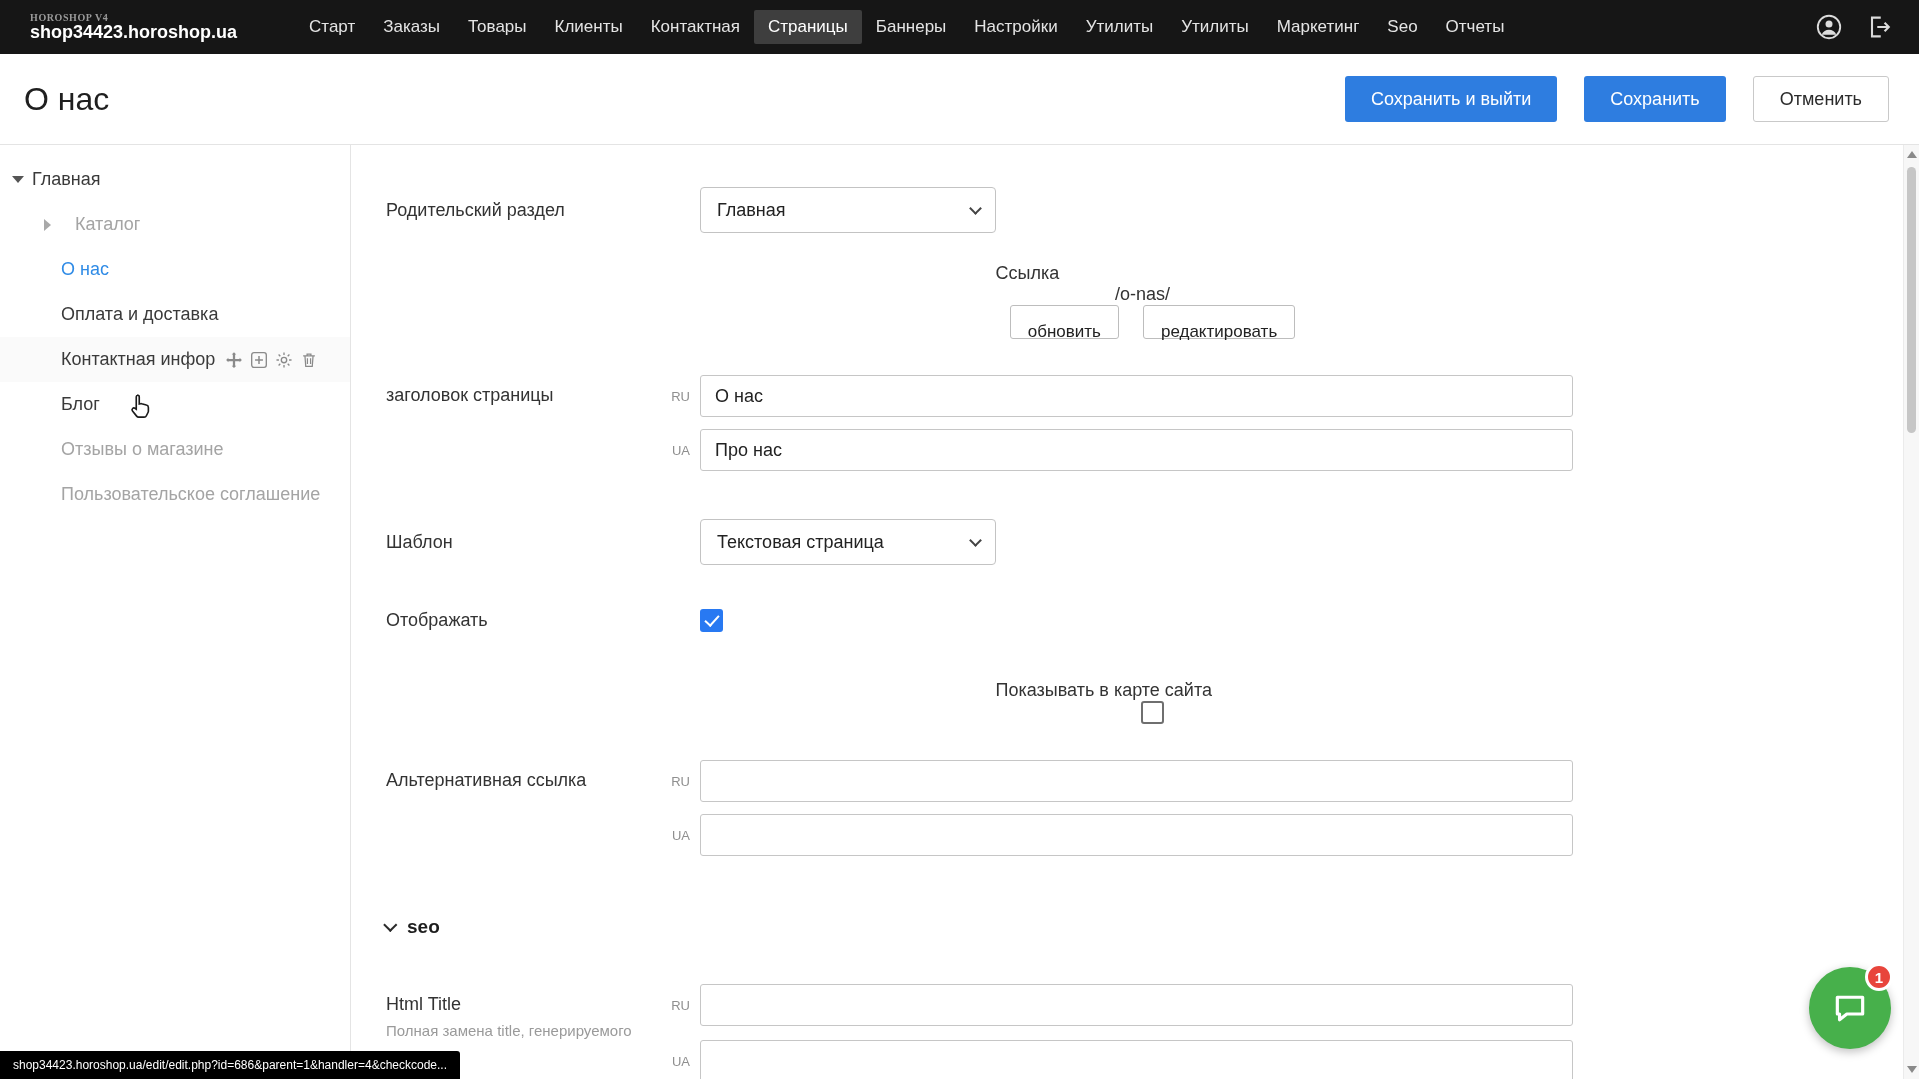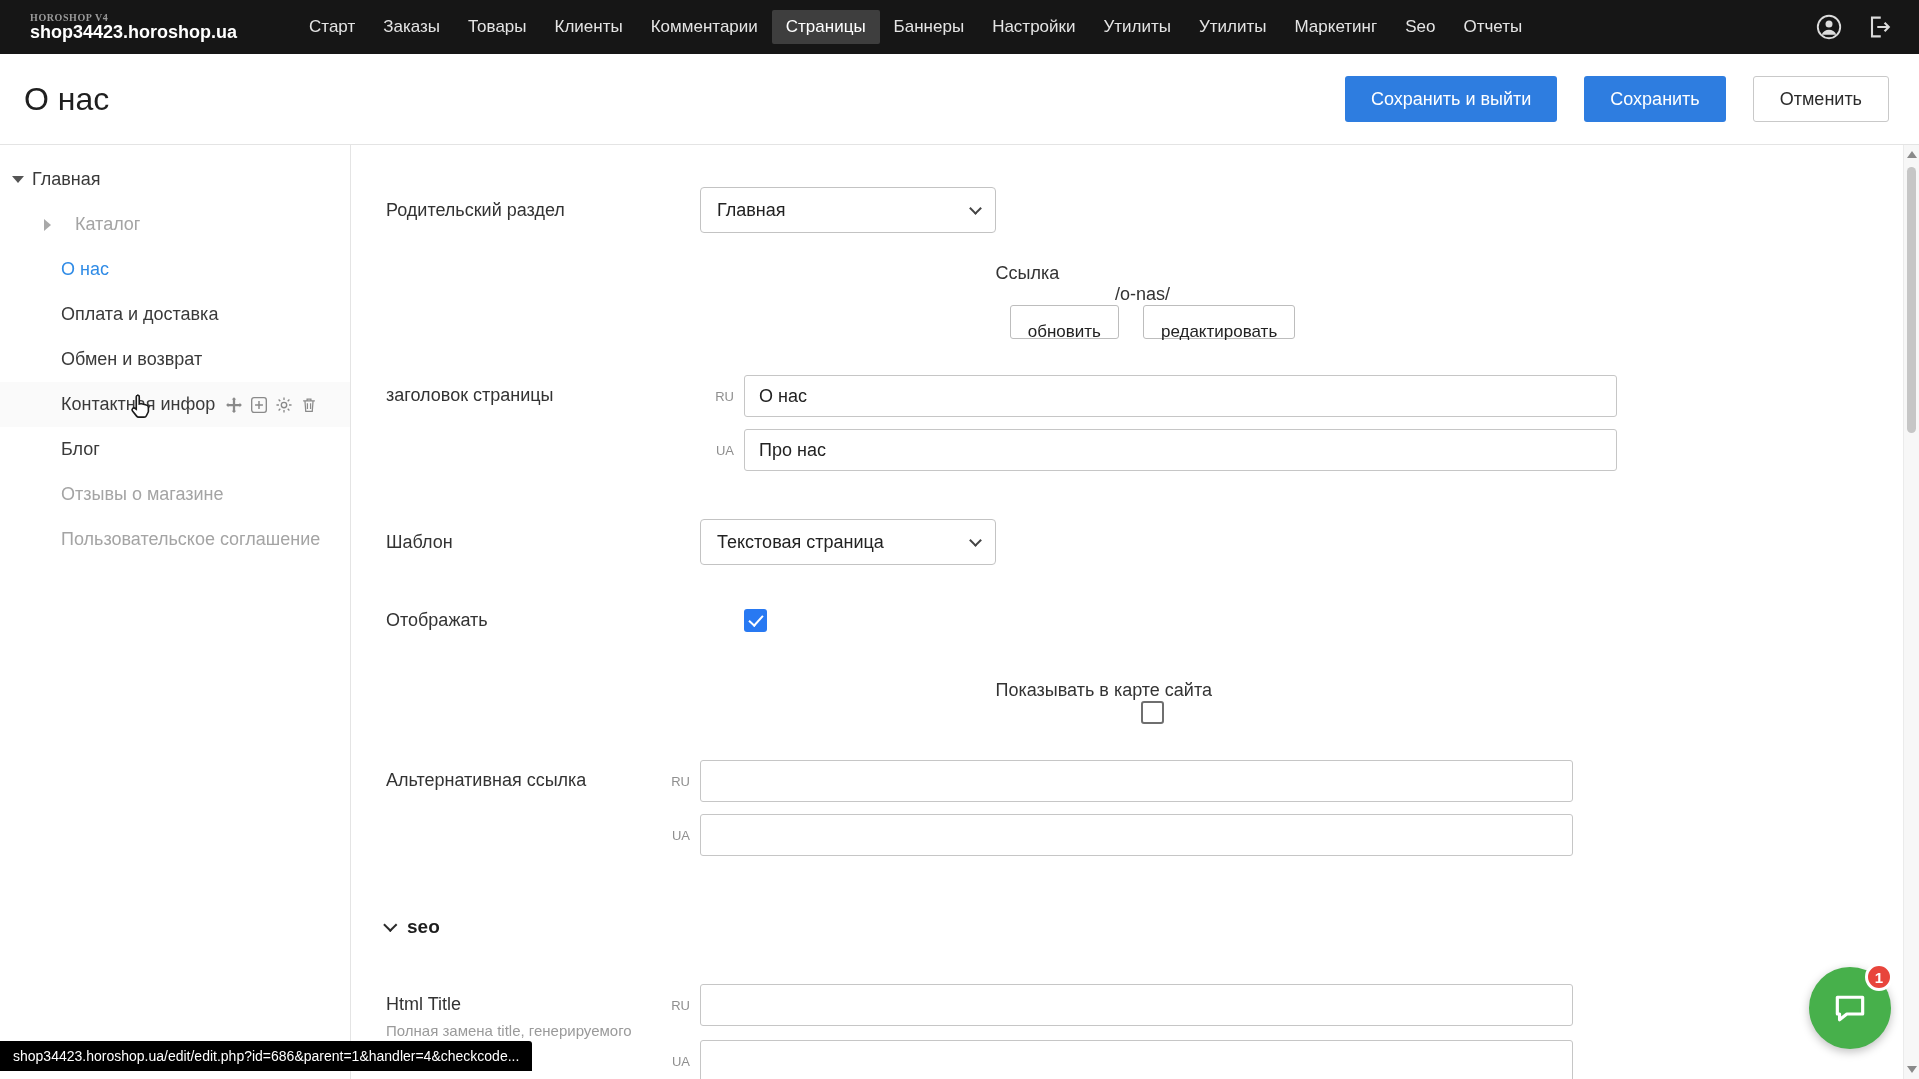--- a/index.html
+++ b/index.html
@@ -53,21 +53,21 @@
   .main { flex:1; padding:42px 0 0 35px; overflow:hidden; position:relative; }
   .section-head { display:flex; align-items:center; gap:11px; font-size:19px;
     font-weight:700; color:#1d1d1d; cursor:pointer; }
   .sec-common { margin-bottom:44px; }
   .sec-seo { margin-bottom:46px; }
   .chev-down { width:10px; height:10px; border-left:2.4px solid #2b2b2b;
     border-bottom:2.4px solid #2b2b2b; transform:rotate(-45deg) translate(1px,-2px); }
   .form-row { display:flex; align-items:center; }
   .form-label { width:314px; font-size:18px; color:#333; flex-shrink:0; }
   .mb30 { margin-bottom:30px; } .mb36 { margin-bottom:36px;flex-direction:column; } .mb44 { margin-bottom:44px; }
-  .mb48 { margin-bottom:48px;gap:44px; } .mb60 { margin-bottom:60px; }
+  .mb48 { margin-bottom:48px; } .mb60 { margin-bottom:60px; }
 
   .select-box { width:296px; height:46px; border:1px solid #c3c3c3; border-radius:4px;
     display:flex; align-items:center; padding:0 40px 0 16px; font-size:18px; color:#222;
     position:relative; cursor:pointer; background:#fff; }
   .select-chev { position:absolute; right:15px; top:16px; width:9px; height:9px;
     border-left:2.2px solid #444; border-bottom:2.2px solid #444; transform:rotate(-45deg); }
 
   .link-value { font-size:18px; color:#333; margin-right:20px; }
   .mini-btn { height:32px; padding:16px 17px; background:#fff; border:1px solid #bdbdbd;
     border-radius:3px; font-size:17px; color:#222; cursor:pointer; font-family:inherit; }
@@ -95,22 +95,22 @@
   .sb-up { position:absolute; top:6px; left:3px; width:0; height:0;
     border-left:5px solid transparent; border-right:5px solid transparent;
     border-bottom:7px solid #8a8a8a; }
   .sb-down { position:absolute; bottom:6px; left:3px; width:0; height:0;
     border-left:5px solid transparent; border-right:5px solid transparent;
     border-top:7px solid #8a8a8a; }
   .sb-thumb { position:absolute; top:22px; left:3px; width:9px; height:266px;
     background:#c6c6c6; border-radius:5px; }
 
   
-  .status-bar { position:absolute; left:0; bottom:8px; background:#000; color:#fff;
-    font-size:14px; padding:7px 13px; border-top-right-radius:3px; z-index:20;
+  .status-bar { position:absolute; left:0; bottom:0; background:#000; color:#fff;
+    font-size:12px; padding:7px 13px; border-top-right-radius:3px; z-index:20;
     white-space:nowrap; }
 
   
   .chat-widget { position:absolute; right:28px; bottom:30px; width:82px; height:82px;
     border-radius:50%; background:#47b04b; display:flex; align-items:center;
     justify-content:center; cursor:pointer; z-index:30;
     box-shadow:0 3px 10px rgba(0,0,0,.25); }
   .chat-badge { position:absolute; top:-4px; right:-2px; width:28px; height:28px;
     border-radius:50%; background:#e8453c; border:3px solid #fff; color:#fff;
     font-size:15px; font-weight:700; display:flex; align-items:center; justify-content:center; }
@@ -124,21 +124,21 @@
 <div class="topbar">
   <div class="logo">
     <div class="logo-small">HOROSHOP V4</div>
     <div class="logo-main">shop34423.horoshop.ua</div>
   </div>
   <nav class="nav">
     <div class="nav-item">Старт</div>
     <div class="nav-item">Заказы</div>
     <div class="nav-item">Товары</div>
     <div class="nav-item">Клиенты</div>
-    <div class="nav-item">Комментарии</div>
+    <div class="nav-item">Контактная</div>
     <div class="nav-item active">Страницы</div>
     <div class="nav-item">Баннеры</div>
     <div class="nav-item">Настройки</div>
     <div class="nav-item">Утилиты</div>
     <div class="nav-item">Утилиты</div>
     <div class="nav-item">Маркетинг</div>
     <div class="nav-item">Seo</div>
     <div class="nav-item">Отчеты</div>
   </nav>
   <div class="topbar-right">
@@ -177,23 +177,20 @@
     <div class="tree-row tree-child-cat muted">
       <span class="caret-right-shape"></span>
       <span>Каталог</span>
     </div>
     <div class="tree-row tree-child selected">
       <span>О нас</span>
     </div>
     <div class="tree-row tree-child">
       <span>Оплата и доставка</span>
     </div>
-    <div class="tree-row tree-child">
-      <span>Обмен и возврат</span>
-    </div>
     <div class="tree-row tree-child hovered">
       <span>Контактная инфор</span>
       <span class="row-icons">
         <svg viewBox="0 0 16 16" width="18" height="18">
           <path d="M8 1l2 2H9v4h4V6l2 2-2 2V9H9v4h1l-2 2-2-2h1V9H3v1L1 8l2-2v1h4V3H6z" fill="#8a8a8a"></path>
         </svg>
         <svg viewBox="0 0 16 16" width="18" height="18">
           <rect x="1.5" y="1.5" width="13" height="13" rx="2" fill="none" stroke="#8a8a8a" stroke-width="1.2"></rect>
           <path d="M8 4.5v7M4.5 8h7" stroke="#8a8a8a" stroke-width="1.3"></path>
         </svg>

